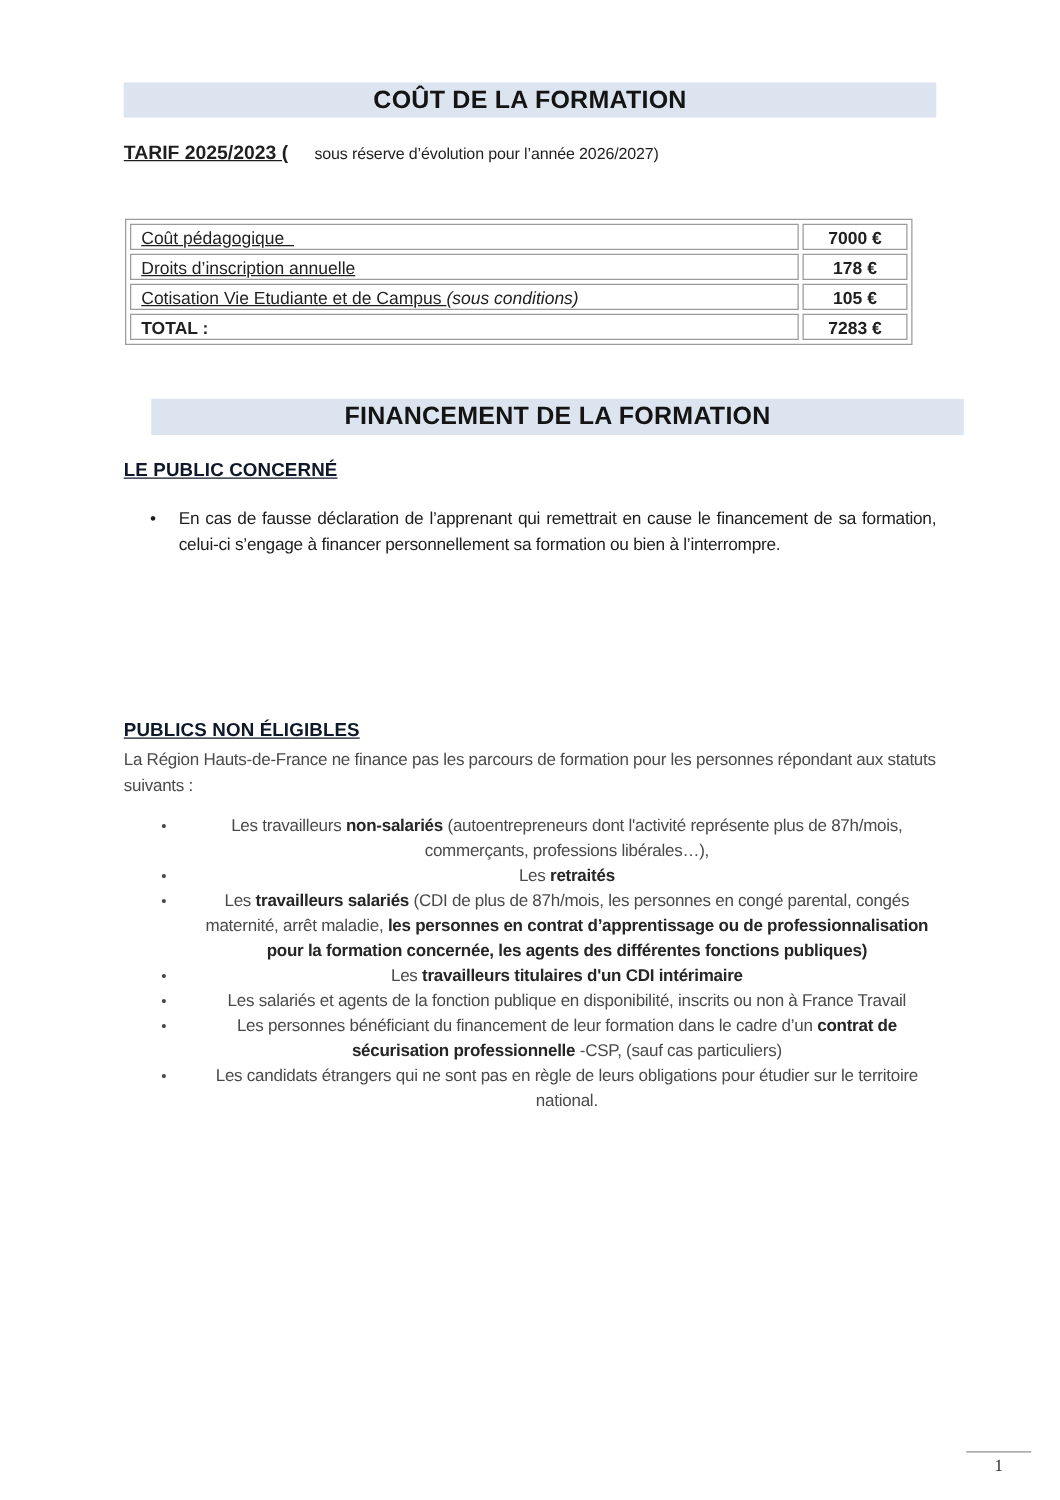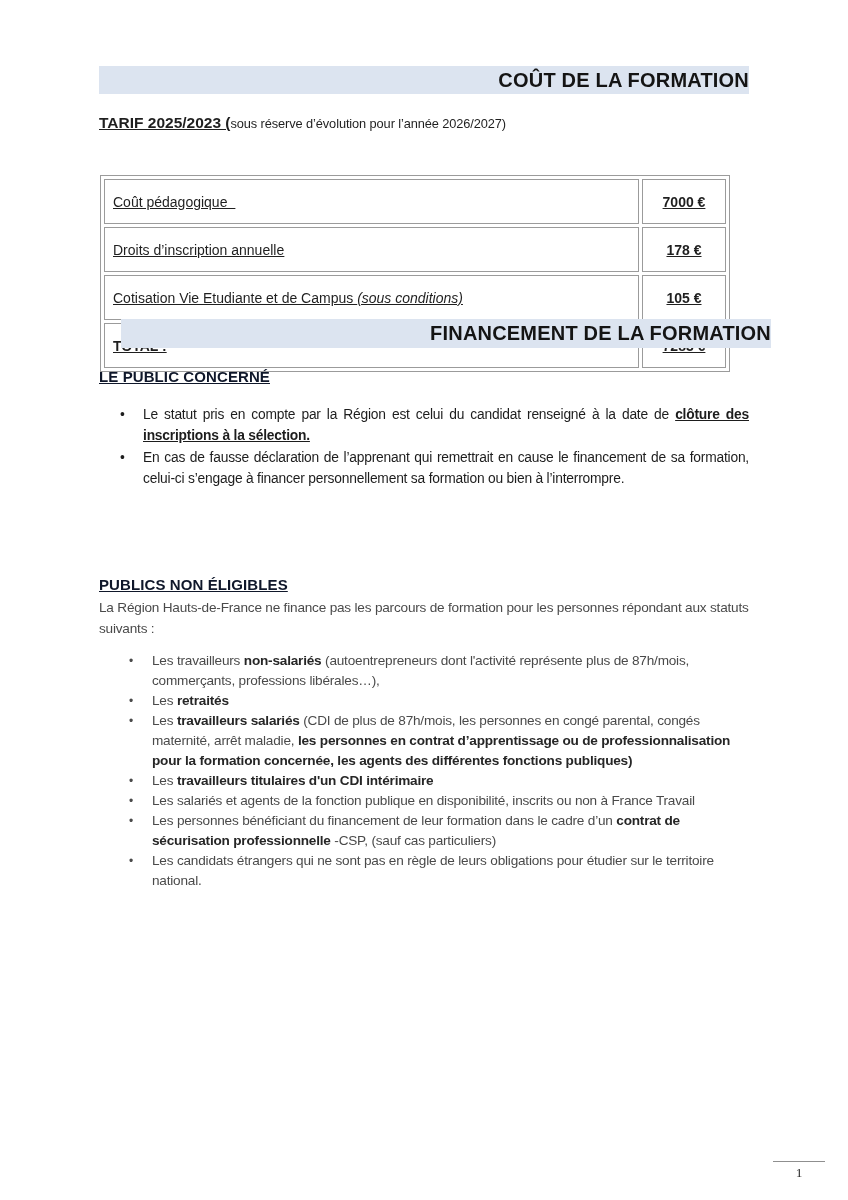--- a/index.html
+++ b/index.html
@@ -4,38 +4,38 @@
 <style>
   html,body { margin:0; padding:0; }
   body {
     width:848px; height:1200px; background:#ffffff; position:relative;
     font-family:"Liberation Sans", sans-serif; color:#1f1f1f;
     -webkit-font-smoothing:antialiased;
   }
   .banner {
     position:absolute; left:99px; width:650px;
     background:var(--banner-bg,#dce4f0);
-    display:flex; align-items:center; justify-content:flex-end;
+    display:flex; align-items:center; justify-content:center;
     font-weight:bold; font-size:20px; color:#141414; letter-spacing:.2px;
   }
   #banner-cost { top:66px; height:28px; }
   #banner-financing { top:319px; height:29px;margin-left:22px; }
 
   .tarif { position:absolute; left:99px; top:114px; white-space:nowrap; }
   .tarif .main { font-weight:bold; text-decoration:underline; font-size:15.5px; }
-  .tarif .note { font-size:12.8px; letter-spacing:-0.1px; }
+  .tarif .note { font-size:12.8px; letter-spacing:-0.1px;padding-left:21px; }
 
   table.cost-table {
     position:absolute; left:100px; top:175px; width:630px;
     border-collapse:separate; border-spacing:3px;
     border:1px solid #9b9b9b; background:#fff;
   }
   table.cost-table td {
     border:1px solid #9b9b9b; font-size:14px; height:19px;
-    padding:12px 8px; vertical-align:middle; white-space:pre-wrap;text-decoration:underline;
+    padding:0 8px; vertical-align:middle; white-space:pre-wrap;
   }
   table.cost-table td.val { width:66px; text-align:center; font-weight:bold; white-space:nowrap; }
 
   .sec-head {
     position:absolute; left:99px; font-size:15px; font-weight:bold;
     text-decoration:underline; color:#0f172a; letter-spacing:.1px;
   }
   #head-public { top:368px; }
   #head-non-eligible { top:576px; }
 
@@ -54,21 +54,21 @@
     text-align:justify; color:#1d1d1d;
   }
   #list-public li { padding-left:44px; }
   #list-public li::before { left:21px; }
 
   #list-non-eligible {
     left:99px; top:651px; width:656px;
     font-size:13.6px; line-height:20px; letter-spacing:-0.2px;
     color:#4a4a4a;
   }
-  #list-non-eligible li { padding-left:53px; }
+  #list-non-eligible li { padding-left:53px;text-align:center; }
   #list-non-eligible li::before { left:30px; font-size:12px; }
   #list-non-eligible .bold { color:#262626; }
 
   .bold { font-weight:bold;margin-top:10px; }
   .und  { text-decoration:underline; }
   .ital { font-style:italic; }
 
   .footer {
     position:absolute; left:773px; top:1161px; width:52px;
     border-top:1px solid #8f8f8f; text-align:center;
@@ -108,21 +108,20 @@
     </tbody>
 </table>
 
 <div class="banner" id="banner-financing">
   <span>FINANCEMENT DE LA FORMATION</span>
 </div>
 
 <div class="sec-head" id="head-public">LE PUBLIC CONCERNÉ</div>
 
 <ul class="blist" id="list-public">
-    <li><span>Le statut pris en compte par la Région est celui du candidat renseigné à la date de </span><span class="bold und">clôture des inscriptions à la sélection.</span></li>
     <li><span>En cas de fausse déclaration de l’apprenant qui remettrait en cause le financement de sa formation, celui-ci s’engage à financer personnellement sa formation ou bien à l’interrompre.</span></li>
   </ul>
 
 <div class="sec-head" id="head-non-eligible">PUBLICS NON ÉLIGIBLES</div>
 
 <div class="intro">La Région Hauts-de-France ne finance pas les parcours de formation pour les personnes répondant aux statuts suivants :</div>
 
 <ul class="blist" id="list-non-eligible">
     <li><span>Les travailleurs </span><span class="bold">non-salariés</span><span> (autoentrepreneurs dont l'activité représente plus de 87h/mois, commerçants, professions libérales…),</span></li>
     <li><span>Les </span><span class="bold">retraités</span></li>

